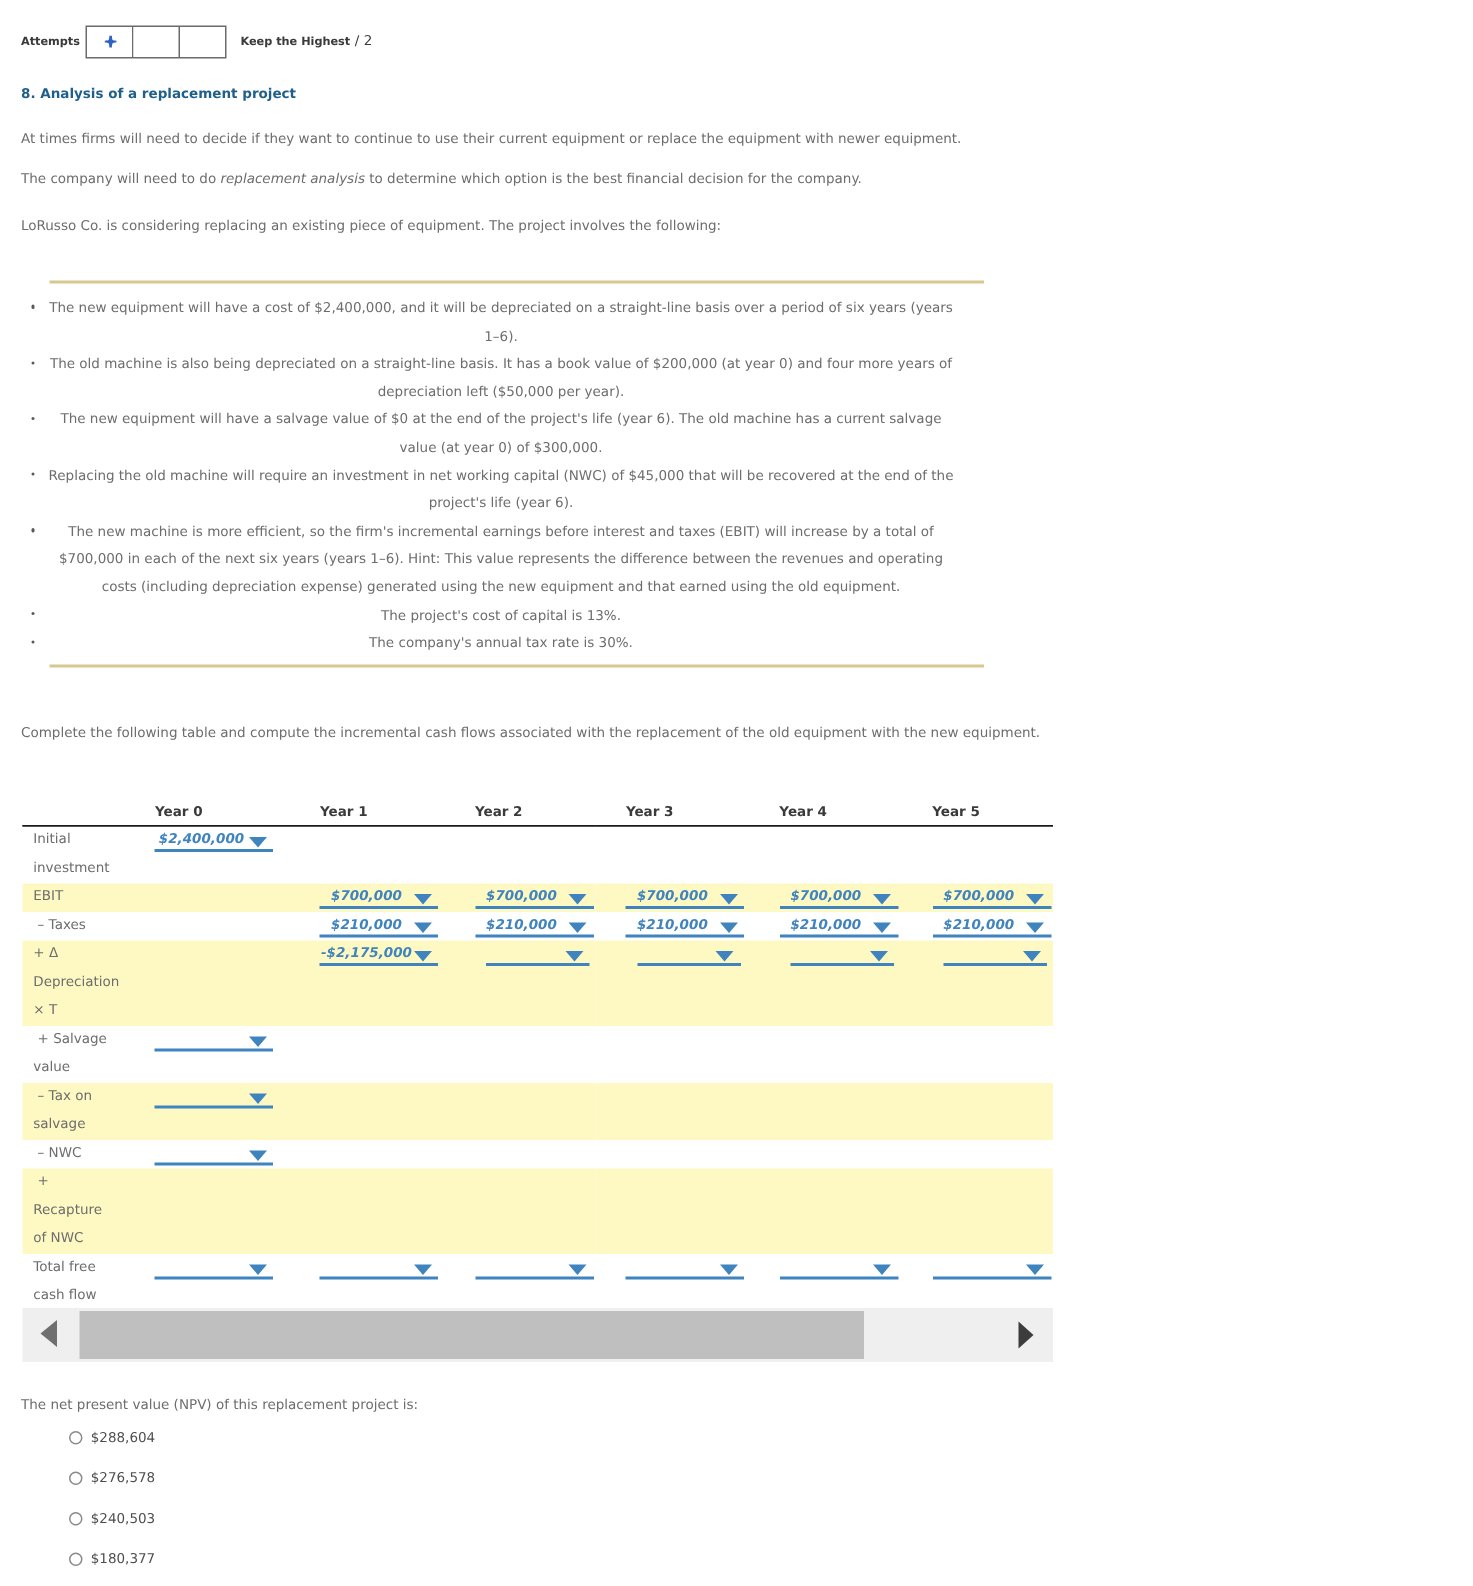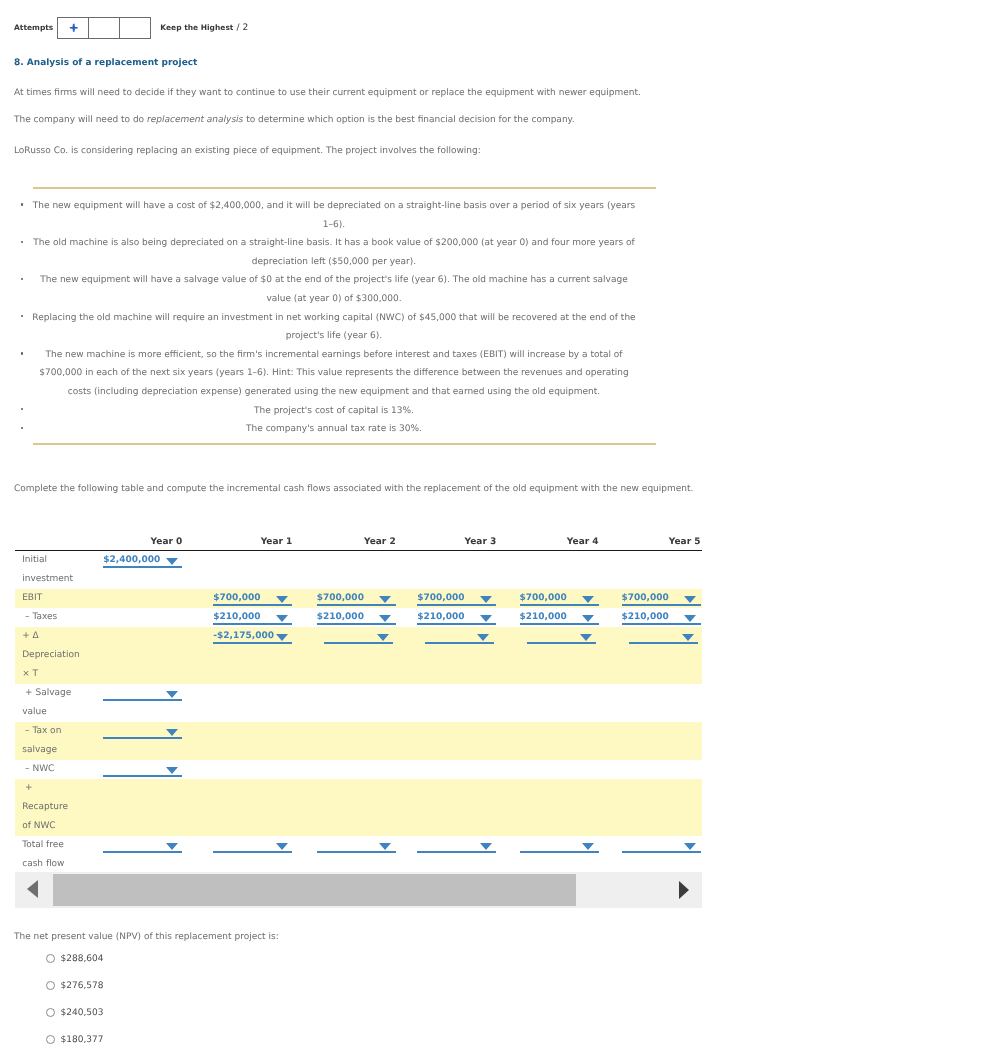--- a/index.html
+++ b/index.html
@@ -24,33 +24,33 @@
   .rule-gold{position:absolute;left:33px;width:623px;height:2px;background:#d8c88f;}
 
   .bullets{position:absolute;left:20px;top:197px;width:619px;text-align:center;}
   .bullet{position:relative;padding-left:9px;font-size:9px;color:#6d6d6d;line-height:18.6px;}
   .bullet:before{content:"";position:absolute;left:1px;top:6.4px;width:2.4px;height:2.4px;background:#595959;border-radius:50%;}
 
   
   .tbl-intro{position:absolute;left:14px;top:484px;font-size:9px;color:#6d6d6d;}
   .tbl{position:absolute;left:15px;top:535px;width:687px;border-collapse:collapse;table-layout:fixed;}
   .tbl th{font-size:9px;font-weight:bold;color:#3a3a3a;padding:2px 0 3px 0;}
-  .tbl th span{display:block;width:79px;margin-left:auto;margin-right:1.5px;text-align:right;}
+  .tbl th span{display:block;width:79px;margin-left:auto;margin-right:1.5px;text-align:left;}
   .tbl thead tr{border-bottom:1.5px solid #1a1a1a;}
   .tbl td{font-size:9px;color:#6d6d6d;vertical-align:top;padding:0;}
   col.lblc{width:73px;}
   .lbl span{display:block;}
   col.c1{width:95.8px;} col.c2{width:110px;} col.c3{width:103.3px;} col.c4{width:100.6px;} col.c5{width:102.3px;} col.c6{width:101.9px;}
   .lbl{padding-left:7.2px !important;line-height:19px;}
   .zebra{background:#fef9c3;}
 
   .sel{position:relative;display:block;width:79px;height:19px;margin-left:auto;margin-right:1.5px;}
   .sel .line{position:absolute;left:0;top:15px;right:0;height:1.8px;background:#3f83bf;}
   .sel.narrow{width:69px;margin-right:4px;}
-  .sel .val{position:absolute;left:0;right:17px;top:4px;font-size:9px;font-weight:bold;color:#3f83bf;white-space:nowrap;text-align:left;}
+  .sel .val{position:absolute;left:0;right:17px;top:4px;font-size:9px;font-weight:bold;color:#3f83bf;white-space:nowrap;text-align:center;font-style:italic;}
   .sel .caret{position:absolute;right:4.3px;top:7.2px;width:0;height:0;border-left:6px solid transparent;border-right:6px solid transparent;border-top:7.4px solid #3f83bf;}
 
   
   .hscroll{position:absolute;left:15px;top:872px;width:687px;height:36px;background:#efefef;}
   .hscroll .thumb{position:absolute;left:37.5px;top:2px;width:523px;height:32px;background:#bfbfbf;}
   .hscroll .arr-l{position:absolute;left:12.4px;top:8.2px;width:0;height:0;border-top:9px solid transparent;border-bottom:9px solid transparent;border-right:11.2px solid #6f6f6f;}
   .hscroll .arr-r{position:absolute;left:664px;top:8.7px;width:0;height:0;border-top:9.2px solid transparent;border-bottom:9.2px solid transparent;border-left:10.5px solid #3c3c3c;}
 
   
   .npvq{position:absolute;left:14px;top:932px;font-size:9px;color:#6d6d6d;}

